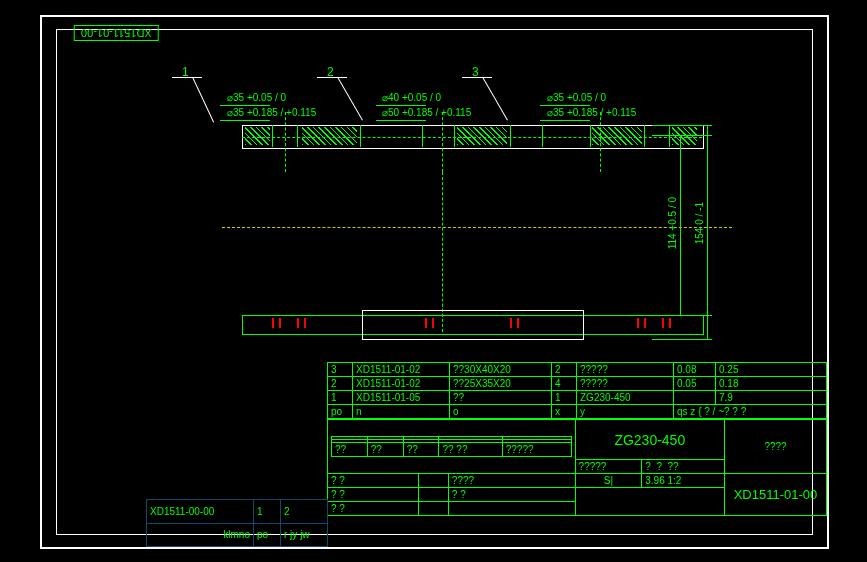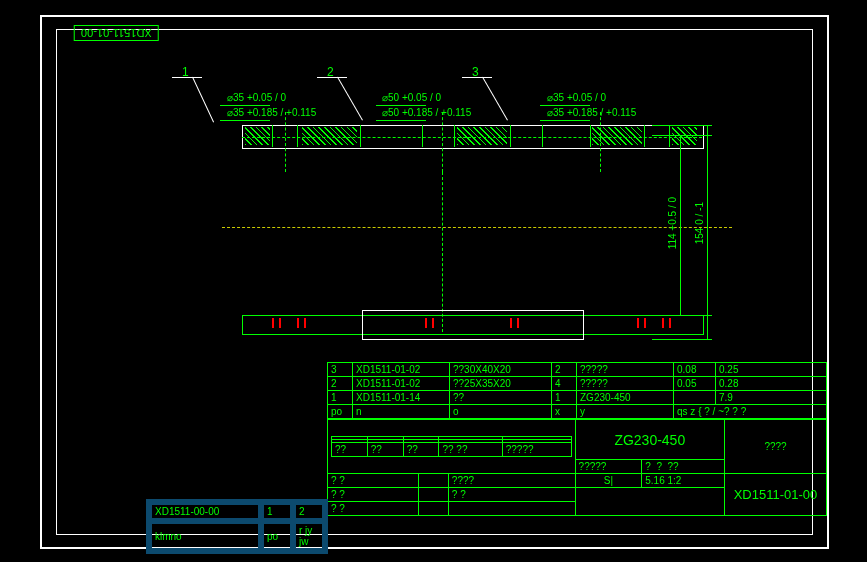--- a/index.html
+++ b/index.html
@@ -17,21 +17,21 @@
 .centerline{position:absolute;border-top:1px dashed #cc0;height:0}
 .thin-centerline{position:absolute;border-top:1px dashed #0f0;height:0}
 .dim-line-v{position:absolute;width:1px;background:#0f0}
 .dim-line-h{position:absolute;height:1px;background:#0f0}
 .dim-text-v{position:absolute;color:#0f0;font-size:10px;writing-mode:vertical-rl;transform:rotate(180deg)}
 .titleblock{position:absolute;bottom:0;right:0;width:500px;height:185px;color:#0f0;font-size:10px}
 .titleblock td{border:1px solid #0f0;padding:1px 3px;vertical-align:middle}
 .titleblock table{border-collapse:collapse;width:100%}
 .side-block{position:absolute;bottom:0;left:104px;width:182px;height:48px;color:#0f0;font-size:10px}
 .side-block table{border-collapse:collapse;width:100%;height:100%}
-.side-block td{border:6px solid #0c4a6e;padding:1px 3px}
+.side-block td{border:1px solid #0c4a6e;padding:1px 3px}
 .lower-section{position:absolute;left:200px;top:293px;width:460px;height:30px}
 .green-outline{position:absolute;border:1px solid #0f0}
 </style>
 </head>
 <body>
 
 <div class="frame">
   <div class="inner-frame"></div>
 
   <div class="title-box">XD1511-01-00</div>
@@ -46,21 +46,21 @@
 
   <div class="leader-num" style="left:430px;top:48px">3</div>
   <div class="leader-line" style="left:420px;top:60px;width:30px"></div>
   <div style="position:absolute;left:440px;top:60px;width:1px;height:50px;background:#fff;transform:rotate(-30deg);transform-origin:top"></div>
 
   <div class="dim-label" style="left:185px;top:75px">⌀35 +0.05 / 0</div>
   <div class="dim-label" style="left:185px;top:90px">⌀35 +0.185 / +0.115</div>
   <div class="dim-line-h" style="left:178px;top:88px;width:50px"></div>
   <div class="dim-line-h" style="left:178px;top:103px;width:50px"></div>
 
-  <div class="dim-label" style="left:340px;top:75px">⌀50 +0.05 / 0</div>
+  <div class="dim-label" style="left:340px;top:75px">⌀40 +0.05 / 0</div>
   <div class="dim-label" style="left:340px;top:90px">⌀50 +0.185 / +0.115</div>
   <div class="dim-line-h" style="left:334px;top:88px;width:50px"></div>
   <div class="dim-line-h" style="left:334px;top:103px;width:50px"></div>
 
   <div class="dim-label" style="left:505px;top:75px">⌀35 +0.05 / 0</div>
   <div class="dim-label" style="left:505px;top:90px">⌀35 +0.185 / +0.115</div>
   <div class="dim-line-h" style="left:498px;top:88px;width:50px"></div>
   <div class="dim-line-h" style="left:498px;top:103px;width:50px"></div>
 
   <div class="top-section">
@@ -129,25 +129,25 @@
         <td style="width:35px">0.08</td>
         <td>0.25</td>
       </tr>
       <tr>
         <td>2</td>
         <td>XD1511-01-02</td>
         <td>??25X35X20</td>
         <td>4</td>
         <td>?????</td>
         <td>0.05</td>
-        <td>0.28</td>
+        <td>0.18</td>
       </tr>
       <tr>
         <td>1</td>
-        <td>XD1511-01-14</td>
+        <td>XD1511-01-05</td>
         <td>??</td>
         <td>1</td>
         <td>ZG230-450</td>
         <td></td>
         <td>7.9</td>
       </tr>
       <tr>
         <td>po</td>
         <td>n</td>
         <td>o</td>
@@ -202,21 +202,21 @@
           <span>?</span>&nbsp;
           <span>?</span>&nbsp;
           <span>??</span>
         </td>
       </tr>
       <tr>
         <td>? ?</td>
             <td></td>
             <td>????</td>
         <td style="text-align:center">S|</td>
-        <td><span>5.16</span>&nbsp;<span>1:2</span></td>
+        <td><span>3.96</span>&nbsp;<span>1:2</span></td>
         <td rowspan="3" style="text-align:center;font-size:13px">XD1511-01-00</td>
       </tr>
       <tr>
         <td>? ?</td>
             <td></td>
             <td>? ?</td>
         <td colspan="2" rowspan="2"></td>
       </tr>
       <tr>
         <td>? ?</td>
@@ -229,21 +229,21 @@
 
   <div class="side-block">
     <table>
       <tbody>
           <tr>
         <td style="width:100px">XD1511-00-00</td>
         <td style="width:20px">1</td>
         <td>2</td>
       </tr>
       <tr>
-        <td style="text-align:left">klmno</td>
+        <td style="text-align:right">klmno</td>
         <td>po</td>
         <td><span>r jy</span> <span>jw</span></td>
       </tr>
     </tbody>
       </table>
   </div>
 
 </div>
 
 </body></html>

